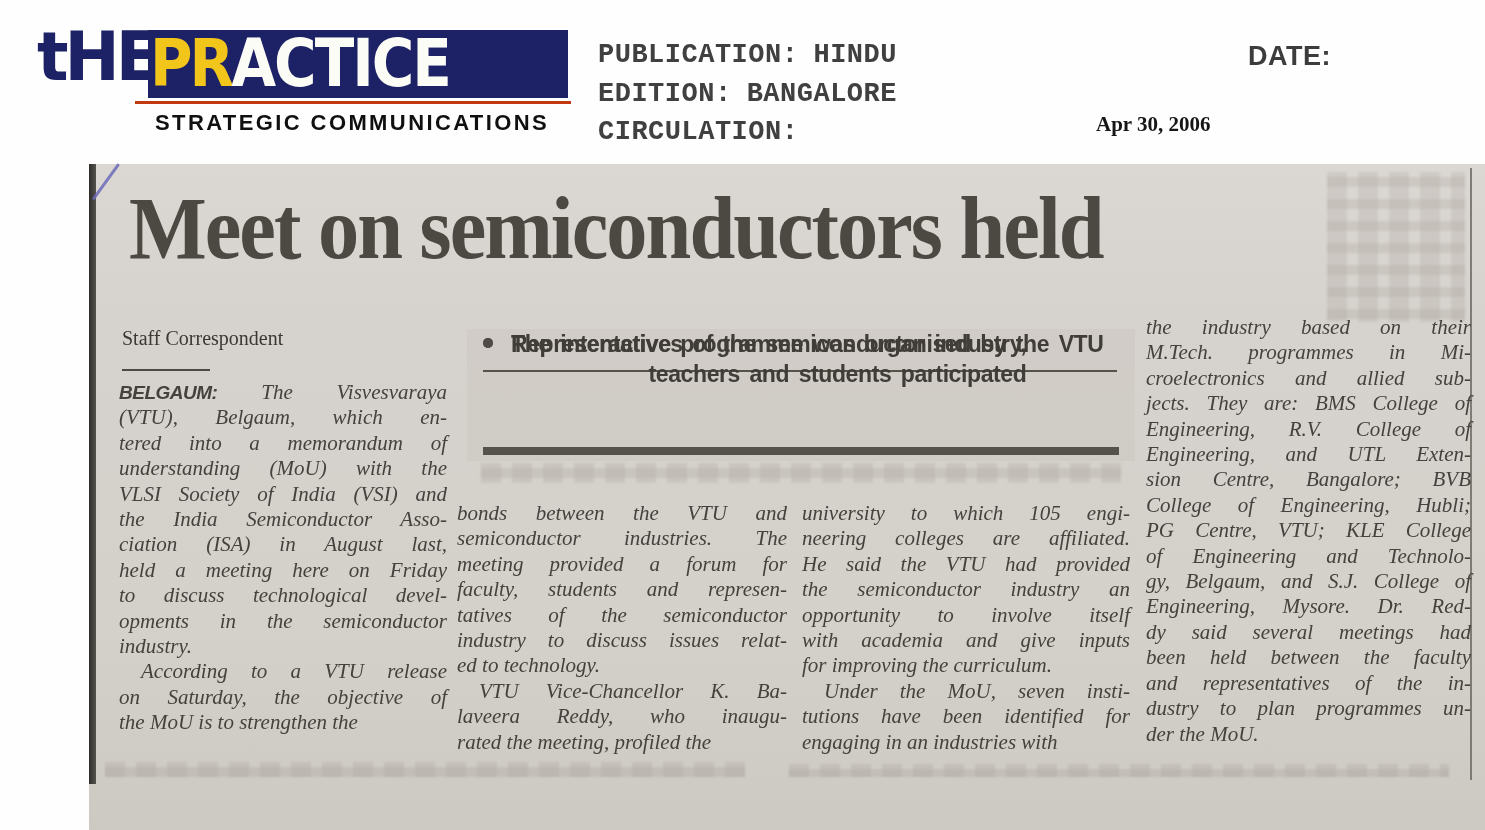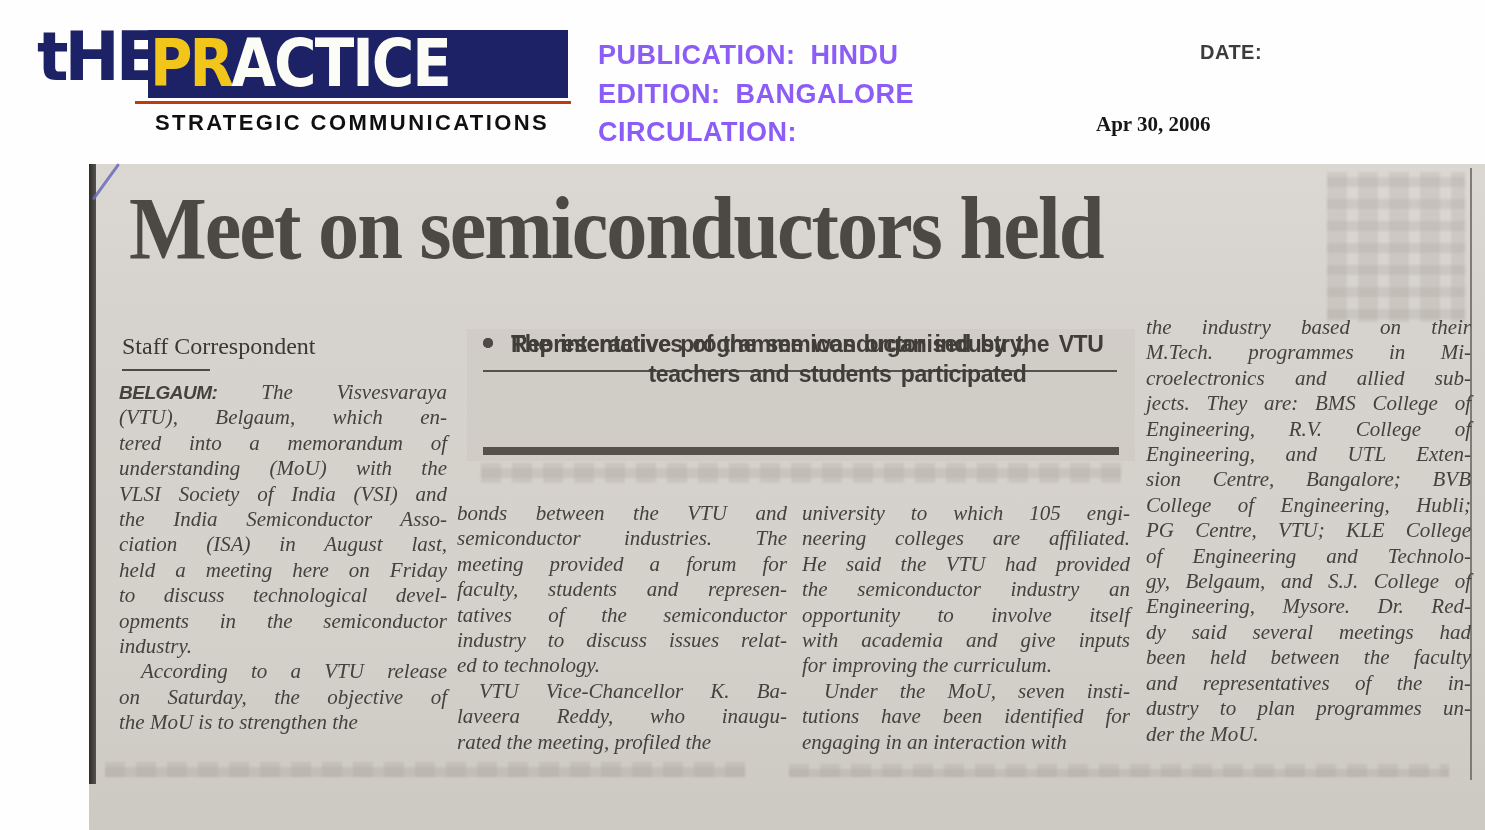--- a/index.html
+++ b/index.html
@@ -14,46 +14,46 @@
   .logo-navy{position:absolute;left:113px;top:16px;width:420px;height:68px;background:#1d2266;
              display:flex;align-items:center;}
   .logo-prword{font-family:"DejaVu Sans",sans-serif;font-weight:bold;font-size:58px;
                letter-spacing:-3px;color:#f2c51b;margin-left:2px;transform:scaleY(1.12);}
   .logo-actice{font-family:"DejaVu Sans",sans-serif;font-weight:bold;font-size:58px;
                letter-spacing:-2px;color:#fcfcf6;transform:scaleY(1.12);}
   .logo-redline{position:absolute;left:100px;top:87px;width:436px;height:3px;background:#c0390f;}
   .logo-tagline{position:absolute;left:120px;top:96px;font-family:"Liberation Sans",sans-serif;
                 font-weight:bold;font-size:22px;letter-spacing:2.4px;color:#101010;white-space:nowrap;}
 
-  .pub-field{position:absolute;left:598px;font-family:Liberation Sans, sans-serif;
-             font-weight:bold;font-size:27px;color:#8b5cf6;letter-spacing:.5px;white-space:nowrap;}
+  .pub-field{position:absolute;left:598px;font-family:Liberation Mono, monospace;
+             font-weight:bold;font-size:27px;color:#404040;letter-spacing:.5px;white-space:nowrap;}
   .pub-field .val{margin-left:15px;}
   .f1{top:40px;} .f2{top:79px;} .f3{top:117px;}
-  .date-label{position:absolute;left:1200px;top:41px;font-family:"Liberation Sans",sans-serif;
-              font-weight:bold;font-size:20px;color:#3c3c3c;letter-spacing:.5px;}
+  .date-label{position:absolute;left:1248px;top:41px;font-family:"Liberation Sans",sans-serif;
+              font-weight:bold;font-size:27px;color:#3c3c3c;letter-spacing:.5px;}
   .date-value{position:absolute;left:1096px;top:112px;font-family:"Liberation Serif",serif;
               font-weight:bold;font-size:21px;color:#161616;}
 
   
   .scan{position:absolute;left:45px;top:164px;width:1398px;height:709px;
         background:
           linear-gradient(180deg,#dbd7d2 0%,#d6d2cd 22%,#d4d0ca 65%,#ccc8c2 96%,#c6c2bc 100%);
         color:#45423d;margin-left:44px;}
   .edge-strip{position:absolute;left:0;top:0;width:7px;height:620px;
               background:linear-gradient(90deg,#2e2d2b,#56534f);}
   .pen-mark{position:absolute;left:4px;top:34px;width:44px;height:3px;background:#6b6bba;
             transform:rotate(-54deg);transform-origin:left center;border-radius:2px;opacity:.85;}
   .vrule{position:absolute;left:1381px;top:4px;width:2px;height:612px;background:#6a675f;opacity:.8;}
 
   .headline{position:absolute;left:40px;top:12px;width:1180px;
             font-family:"Liberation Serif",serif;font-weight:bold;font-size:84px;
             letter-spacing:-2px;color:#4c4842;transform:scale(.98,1.06);transform-origin:left top;
             white-space:nowrap;}
 
-  .byline{position:absolute;left:33px;top:169px;font-size:24px;color:#3b3834;}
+  .byline{position:absolute;left:33px;top:163px;font-size:20px;color:#3b3834;}
   .byline-rule{position:absolute;left:33px;top:205px;width:88px;height:2px;background:#4d4a45;}
 
   .col{position:absolute;font-size:21px;line-height:25.4px;color:#45423d;font-style:italic;}
   .col .line{text-align:justify;text-align-last:justify;white-space:nowrap;}
   .col .line.pend{text-align-last:left;}
   .col .line.indent{text-indent:22px;}
   .lead{font-family:"Liberation Sans",sans-serif;font-weight:bold;font-size:19px;
         letter-spacing:-.5px;}
   .c1{left:30px;top:216px;width:328px;}
   .c2{left:368px;top:337px;width:330px;}
@@ -172,21 +172,21 @@
     <div class="col c3">
         <div class="line">university to which 105 engi-</div>
         <div class="line">neering colleges are affiliated.</div>
         <div class="line">He said the VTU had provided</div>
         <div class="line">the semiconductor industry an</div>
         <div class="line">opportunity to involve itself</div>
         <div class="line">with academia and give inputs</div>
         <div class="line pend">for improving the curriculum.</div>
         <div class="line indent">Under the MoU, seven insti-</div>
         <div class="line">tutions have been identified for</div>
-        <div class="line pend">engaging in an interaction with</div>
+        <div class="line pend">engaging in an industries with</div>
       </div>
     <div class="col c4">
         <div class="line">the industry based on their</div>
         <div class="line">M.Tech. programmes in Mi-</div>
         <div class="line">croelectronics and allied sub-</div>
         <div class="line">jects. They are: BMS College of</div>
         <div class="line">Engineering, R.V. College of</div>
         <div class="line">Engineering, and UTL Exten-</div>
         <div class="line">sion Centre, Bangalore; BVB</div>
         <div class="line">College of Engineering, Hubli;</div>

